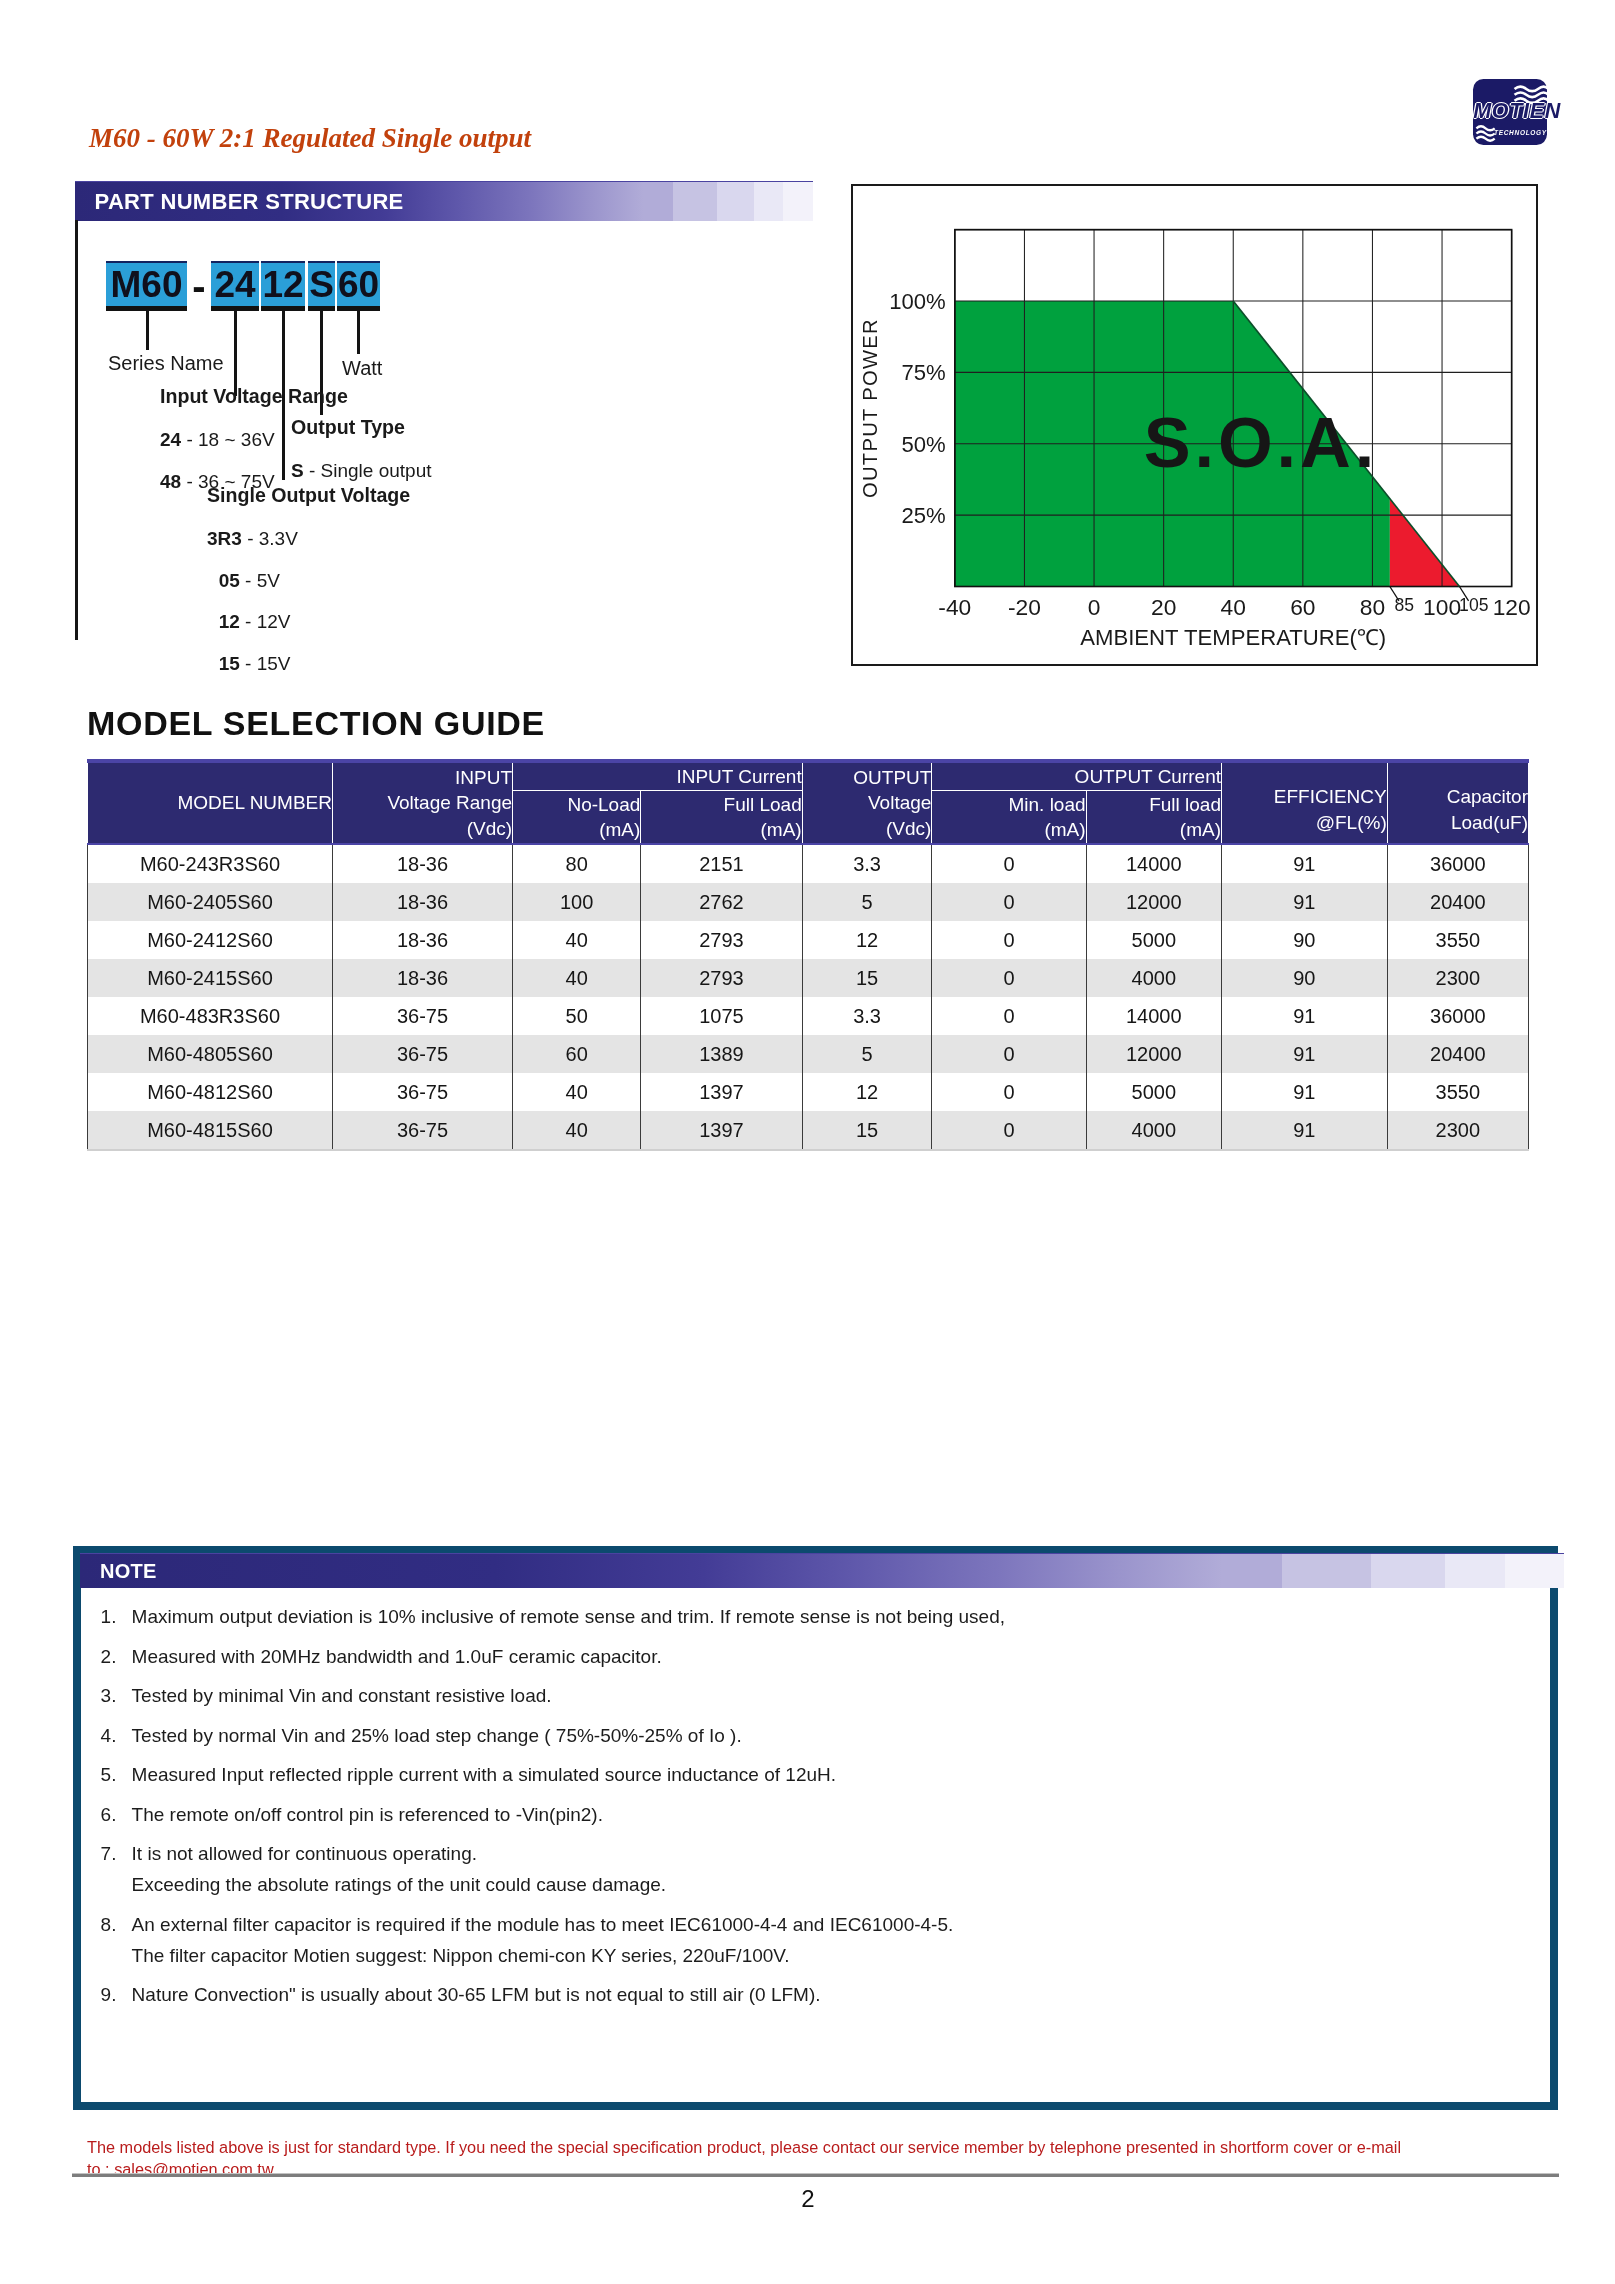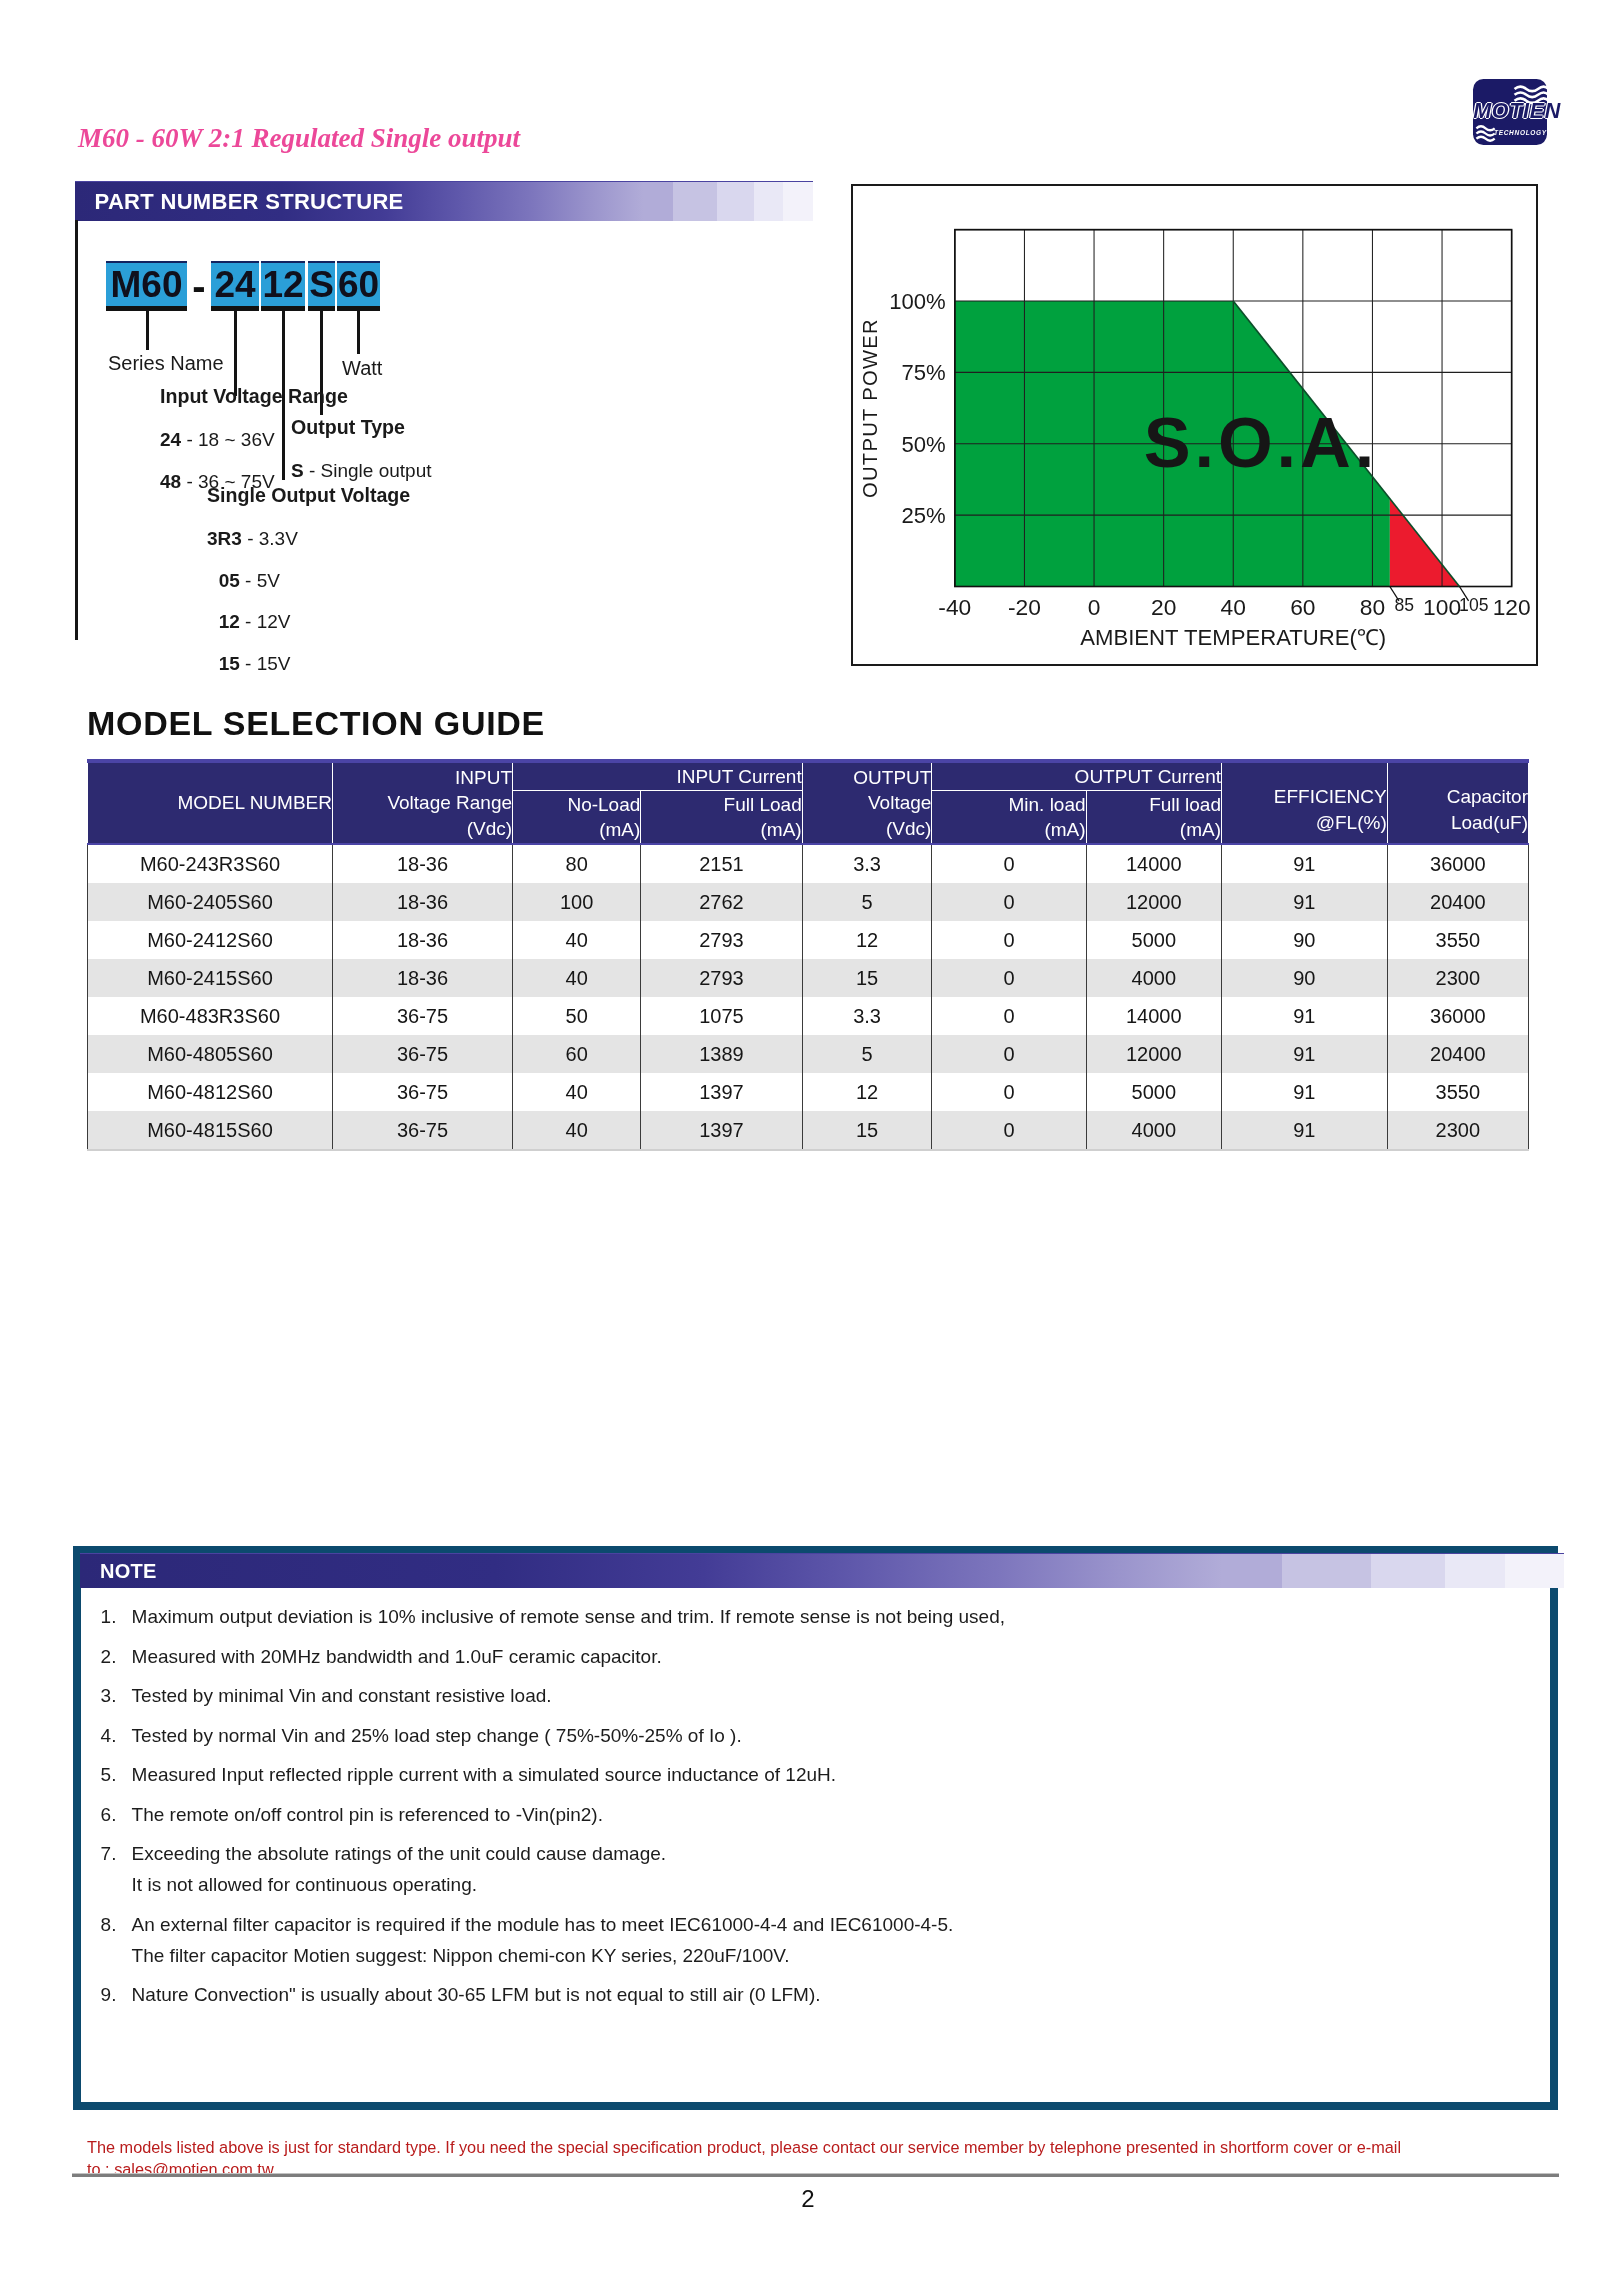--- a/index.html
+++ b/index.html
@@ -1,21 +1,21 @@
 <!DOCTYPE html>
 <html style="font-size:10.4px"><head>
 <meta charset="utf-8">
 <style>
   html,body{margin:0;padding:0;background:#fff;}
   #page{position:relative;width:1616px;height:2284px;background:#ffffff;overflow:hidden;
         font-family:"Liberation Sans",sans-serif;color:#151515;}
 
   
-  .doc-title{position:absolute;left:78px;top:123px;font-family:"Liberation Serif",serif;
-             font-style:italic;font-weight:700;font-size:27px;color:#ec4899;}
+  .doc-title{position:absolute;left:89px;top:123px;font-family:"Liberation Serif",serif;
+             font-style:italic;font-weight:700;font-size:27px;color:#c2410c;}
   .logo{position:absolute;left:1465px;top:69px;width:104px;height:85px;}
   .logo-square{position:absolute;left:7.8px;top:10.4px;width:74px;height:66px;background:#1b1a66;border-radius:10.4px;}
   .logo-word{position:absolute;left:-3.9px;top:30px;width:112px;text-align:center;font-size:21.5px;font-weight:800;
              font-style:italic;color:#1b1a66;letter-spacing:0.7px;
              text-shadow:-1.3px 0 #fff,1.3px 0 #fff,0 -1.3px #fff,0 1.3px #fff;}
   .logo-sub{position:absolute;left:29px;top:60px;font-size:6.5px;font-weight:700;color:#fff;letter-spacing:0.7px;font-style:italic;}
   .logo-waves{position:absolute;}
 
   
   .banner{position:absolute;display:flex;align-items:center;
@@ -385,22 +385,22 @@
         </div>
         <div class="note">
           <div class="nnum">6.</div>
           <div class="nbody">
             <div class="nline">The remote on/off control pin is referenced to -Vin(pin2).</div>
           </div>
         </div>
         <div class="note">
           <div class="nnum">7.</div>
           <div class="nbody">
+            <div class="nline">It is not allowed for continuous operating.</div>
             <div class="nline">Exceeding the absolute ratings of the unit could cause damage.</div>
-            <div class="nline">It is not allowed for continuous operating.</div>
           </div>
         </div>
         <div class="note">
           <div class="nnum">8.</div>
           <div class="nbody">
             <div class="nline">An external filter capacitor is required if the module has to meet  IEC61000-4-4 and IEC61000-4-5.</div>
             <div class="nline">The filter capacitor Motien suggest: Nippon chemi-con KY series, 220uF/100V.</div>
           </div>
         </div>
         <div class="note">

